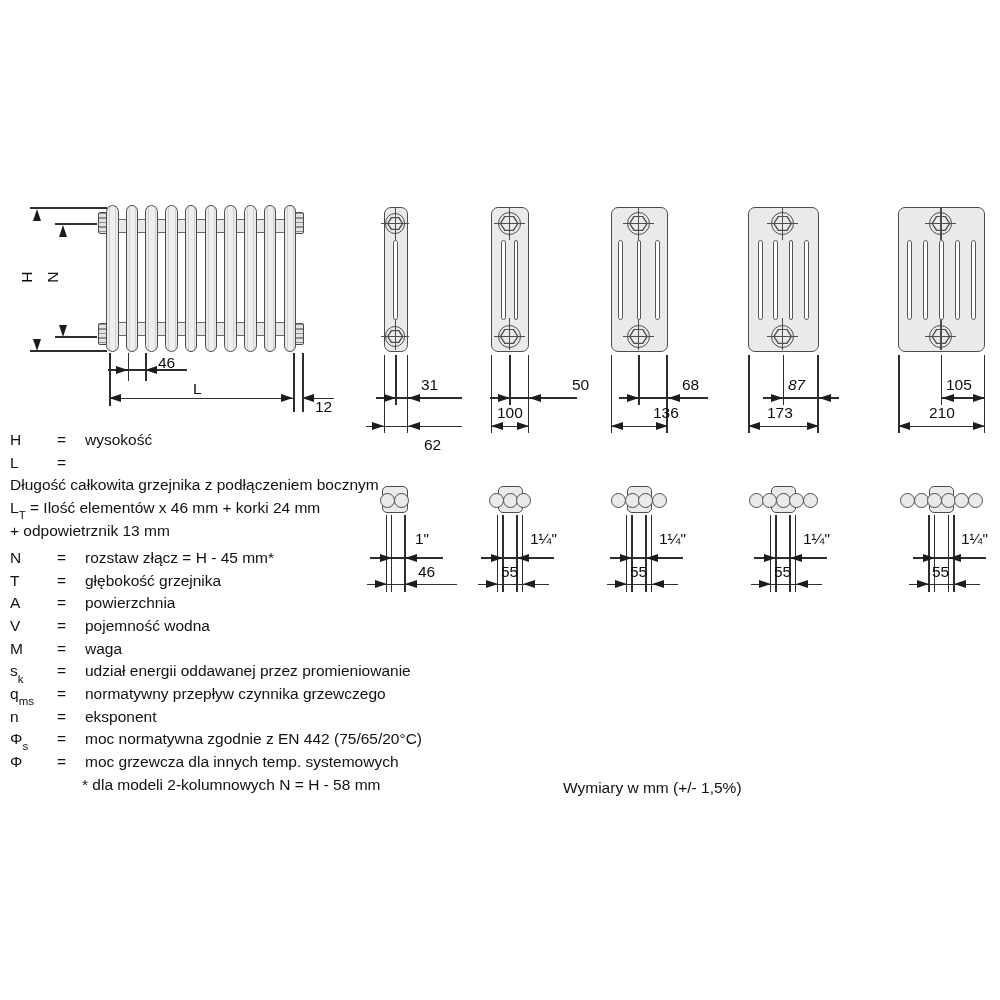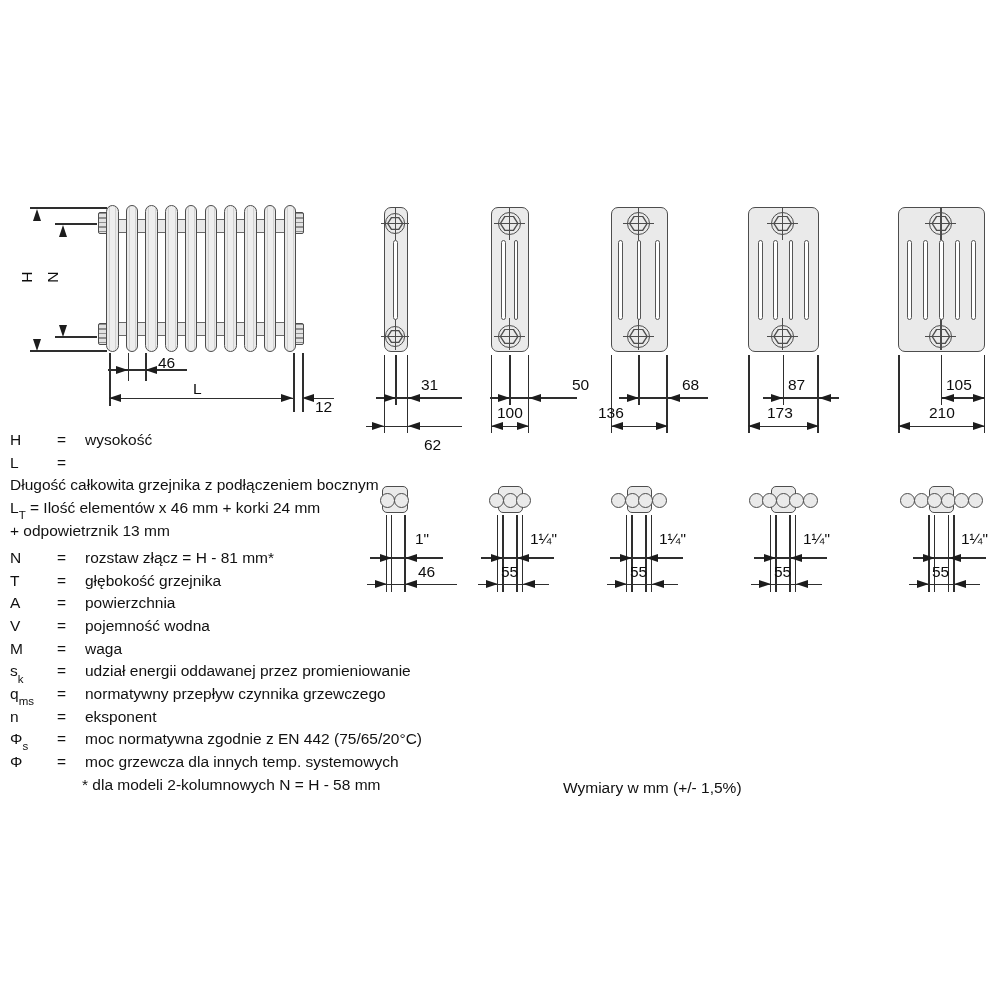--- a/index.html
+++ b/index.html
@@ -129,28 +129,28 @@
       <div class="vline" style="left: 610.5px; top: 355px; height: 78px;"></div>
       <div class="vline" style="left: 638.25px; top: 355px; height: 50px;"></div>
       <div class="vline" style="left: 666px; top: 355px; height: 78px;"></div>
       <div class="hline" style="left: 619px; top: 397.25px; width: 88.5px;"></div>
       <div class="arr arr-r" style="left: 627px; top: 393.5px;"></div>
       <div class="arr arr-l" style="left: 667.5px; top: 393.5px;"></div>
       <div class="dim-label" style="left: 682px; top: 376px;">68</div>
       <div class="hline" style="left: 610.5px; top: 425.75px; width: 57px;"></div>
       <div class="arr arr-l" style="left: 610.5px; top: 422px;"></div>
       <div class="arr arr-r" style="left: 655.5px; top: 422px;"></div>
-      <div class="dim-label" style="left: 598px; top: 404px;">136</div>
+      <div class="dim-label" style="left: 653px; top: 404px;">136</div>
       <div class="vline" style="left: 748px; top: 355px; height: 78px;"></div>
       <div class="vline" style="left: 782.5px; top: 355px; height: 50px;"></div>
       <div class="vline" style="left: 817px; top: 355px; height: 78px;"></div>
       <div class="hline" style="left: 763.25px; top: 397.25px; width: 75.25px;"></div>
       <div class="arr arr-r" style="left: 771.25px; top: 393.5px;"></div>
       <div class="arr arr-l" style="left: 818.5px; top: 393.5px;"></div>
-      <div class="dim-label" style="left: 788px; top: 376px;">87</div>
+      <div class="dim-label" style="left: 788px; top: 376px; font-style: italic;">87</div>
       <div class="hline" style="left: 748px; top: 425.75px; width: 70.5px;"></div>
       <div class="arr arr-l" style="left: 748px; top: 422px;"></div>
       <div class="arr arr-r" style="left: 806.5px; top: 422px;"></div>
       <div class="dim-label" style="left: 767px; top: 404px;">173</div>
       <div class="vline" style="left: 898px; top: 355px; height: 78px;"></div>
       <div class="vline" style="left: 940.75px; top: 355px; height: 50px;"></div>
       <div class="vline" style="left: 983.5px; top: 355px; height: 78px;"></div>
       <div class="hline" style="left: 941.5px; top: 397.25px; width: 43.5px;"></div>
       <div class="arr arr-l" style="left: 941.5px; top: 393.5px;"></div>
       <div class="arr arr-r" style="left: 973px; top: 393.5px;"></div>
@@ -356,21 +356,21 @@
       </div>
       <div class="legend-row">
         <span class="lg-free"><span>L</span><sub class="lg-sub">T</sub><span> = Ilość elementów x 46 mm + korki 24 mm</span></span>
       </div>
       <div class="legend-row">
         <span class="lg-free"><span>+ odpowietrznik 13 mm</span><sub class="lg-sub"></sub><span></span></span>
       </div>
       <div class="legend-row gap">
         <span class="lg-sym"><span>N</span><sub class="lg-sub"></sub></span>
         <span class="lg-eq">=</span>
-        <span class="lg-def">rozstaw złącz = H - 81 mm*</span>
+        <span class="lg-def">rozstaw złącz = H - 45 mm*</span>
       </div>
       <div class="legend-row">
         <span class="lg-sym"><span>T</span><sub class="lg-sub"></sub></span>
         <span class="lg-eq">=</span>
         <span class="lg-def">głębokość grzejnika</span>
       </div>
       <div class="legend-row">
         <span class="lg-sym"><span>A</span><sub class="lg-sub"></sub></span>
         <span class="lg-eq">=</span>
         <span class="lg-def">powierzchnia</span>

